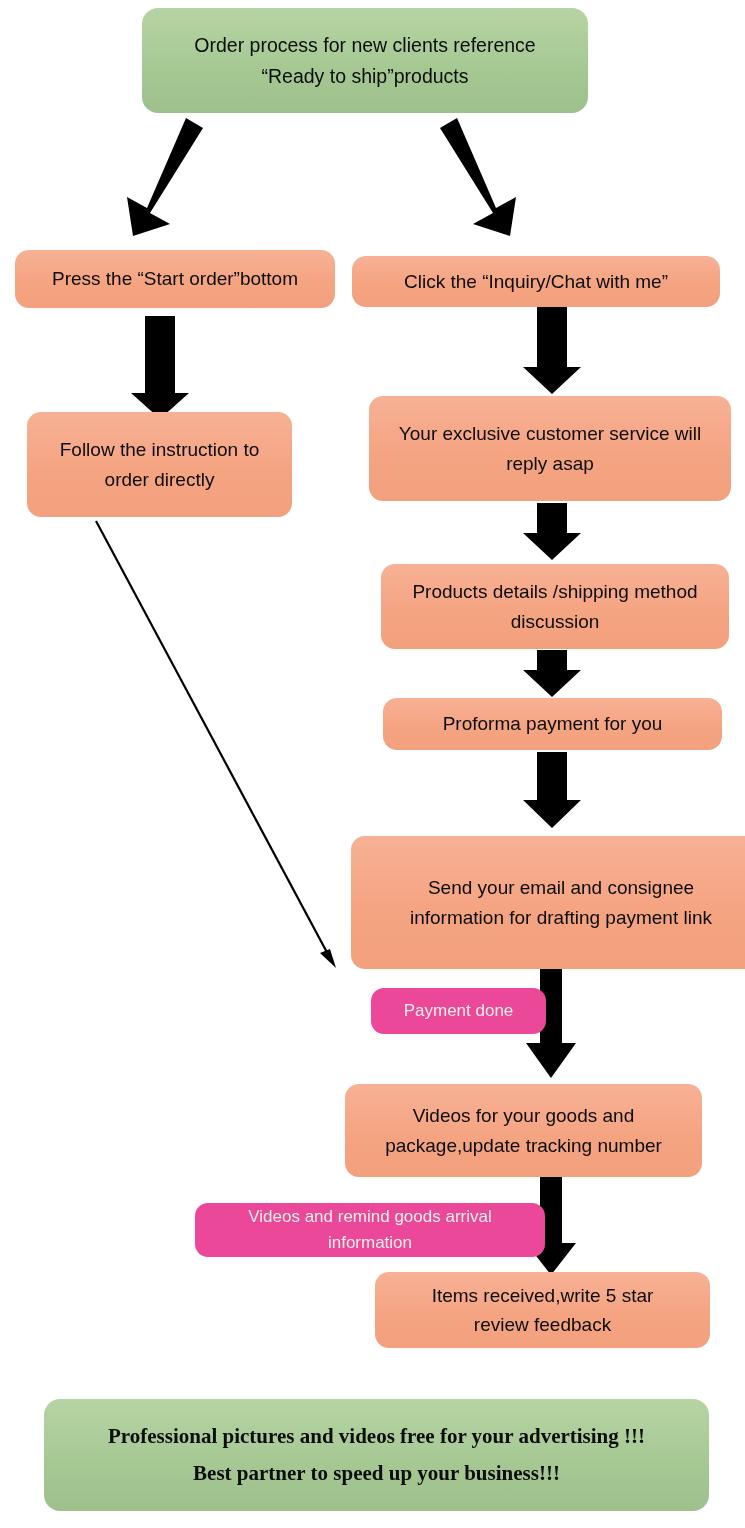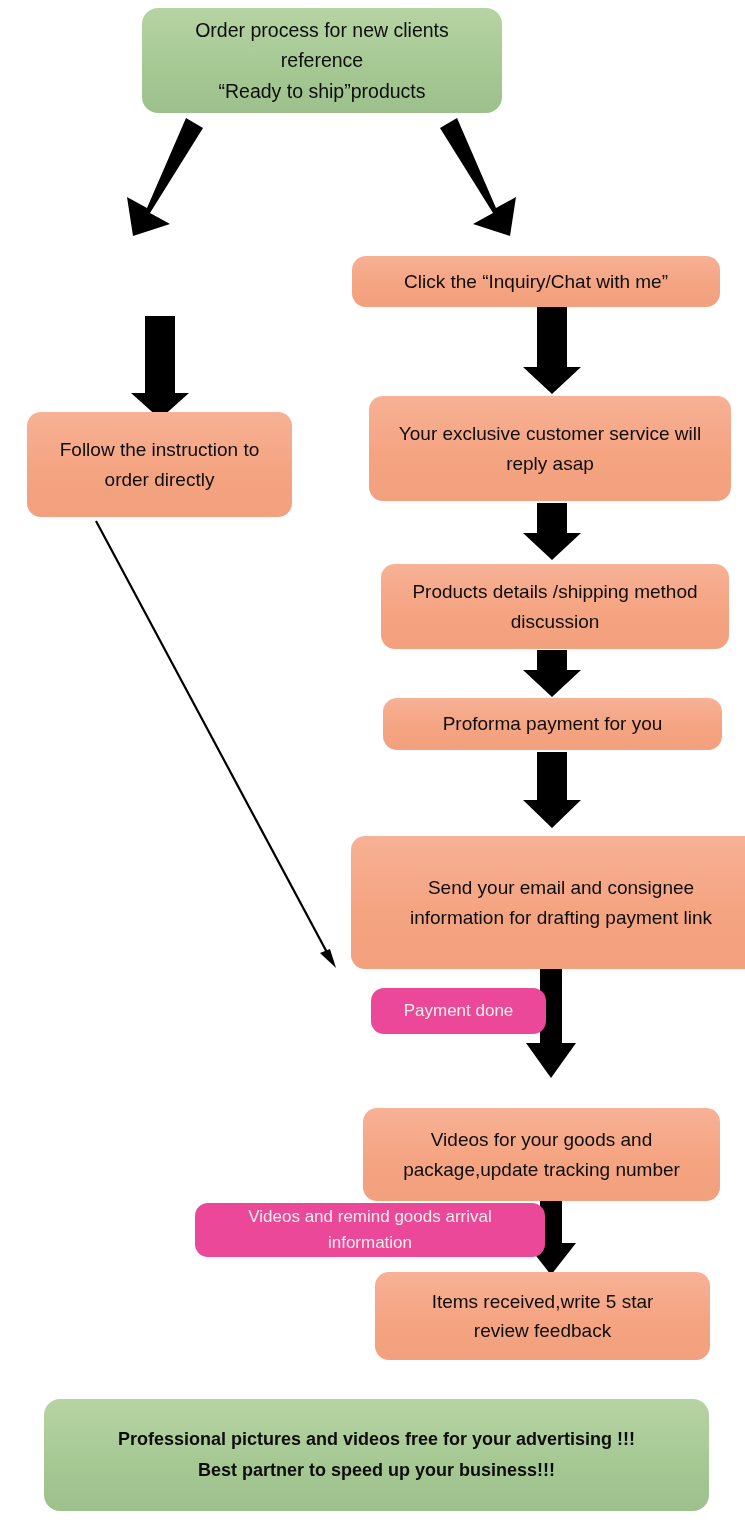--- a/index.html
+++ b/index.html
@@ -40,21 +40,21 @@
   }
   .black {
     background: #ec4899;
     color: #f2efe8;
     border-radius: 13px;
   }
 
   .t-header { font-size: 19.5px; }
   .t-node   { font-size: 19px; }
   .t-small  { font-size: 17px; }
-  .t-footer { font-size: 18px; font-weight: bold; line-height: 1.75; }
+  .t-footer { font-size: 21px; font-weight: bold; line-height: 1.75; font-family: Liberation Serif, serif; }
 
   
   #arrows {
     position: absolute;
     left: 0; top: 0;
     width: 745px; height: 1528px;
     pointer-events: none;
   }
 </style>
 </head>
@@ -94,27 +94,30 @@
       <polygon points="537,752 567,752 567,800 581,800 552,828 523,800 537,800" fill="#000000"></polygon>
     </g>
     <g>
       <polygon points="540,963 562,963 562,1043 576,1043 551,1078 526,1043 540,1043" fill="#000000"></polygon>
     </g>
     <g>
       <polygon points="540,1177 562,1177 562,1243 576,1243 551,1275 526,1243 540,1243" fill="#000000"></polygon>
     </g>
   </svg>
 
-  <div class="node green t-header" style="left:142px; top:8px; width:360px; height:105px;">
+  <div class="node green t-header" style="left:142px; top:8px; width:446px; height:105px;">
     <span class="txt">
       <span>Order process for new clients reference</span><br>
       <span>“Ready to ship”products</span>
     </span>
   </div>
 
+  <div class="node orange t-node" style="left:15px; top:250px; width:320px; height:58px;">
+    <span class="txt">Press the “Start order”bottom</span>
+  </div>
 
   <div class="node orange t-node" style="left:352px; top:256px; width:368px; height:51px;">
     <span class="txt">Click the “Inquiry/Chat with me”</span>
   </div>
 
   <div class="node orange t-node" style="left:27px; top:412px; width:265px; height:105px;">
     <span class="txt">
       <span>Follow the instruction to</span><br>
       <span>order directly</span>
     </span>
@@ -142,32 +145,32 @@
     <span class="txt">
       <span>Send your email and consignee</span><br>
       <span>information for drafting payment link</span>
     </span>
   </div>
 
   <div class="node black t-small" style="left:371px; top:988px; width:175px; height:46px;">
     <span class="txt">Payment done</span>
   </div>
 
-  <div class="node orange t-node" style="left:363px; top:1084px; width:357px; height:93px;margin-top:24px;">
+  <div class="node orange t-node" style="left:345px; top:1084px; width:357px; height:93px;">
     <span class="txt">
       <span>Videos for your goods and</span><br>
       <span>package,update tracking number</span>
     </span>
   </div>
 
   <div class="node black t-small" style="left:195px; top:1203px; width:350px; height:54px;">
     <span class="txt">Videos and remind goods arrival information</span>
   </div>
 
-  <div class="node orange t-node" style="left:375px; top:1272px; width:335px; height:88px;">
+  <div class="node orange t-node" style="left:375px; top:1272px; width:335px; height:76px;">
     <span class="txt">
       <span>Items received,write 5 star</span><br>
       <span>review feedback</span>
     </span>
   </div>
 
   <div class="node green t-footer" style="left:44px; top:1399px; width:665px; height:112px;">
     <span class="txt">
       <span>Professional pictures and videos free for your advertising !!!</span><br>
       <span>Best partner to speed up your business!!!</span>

